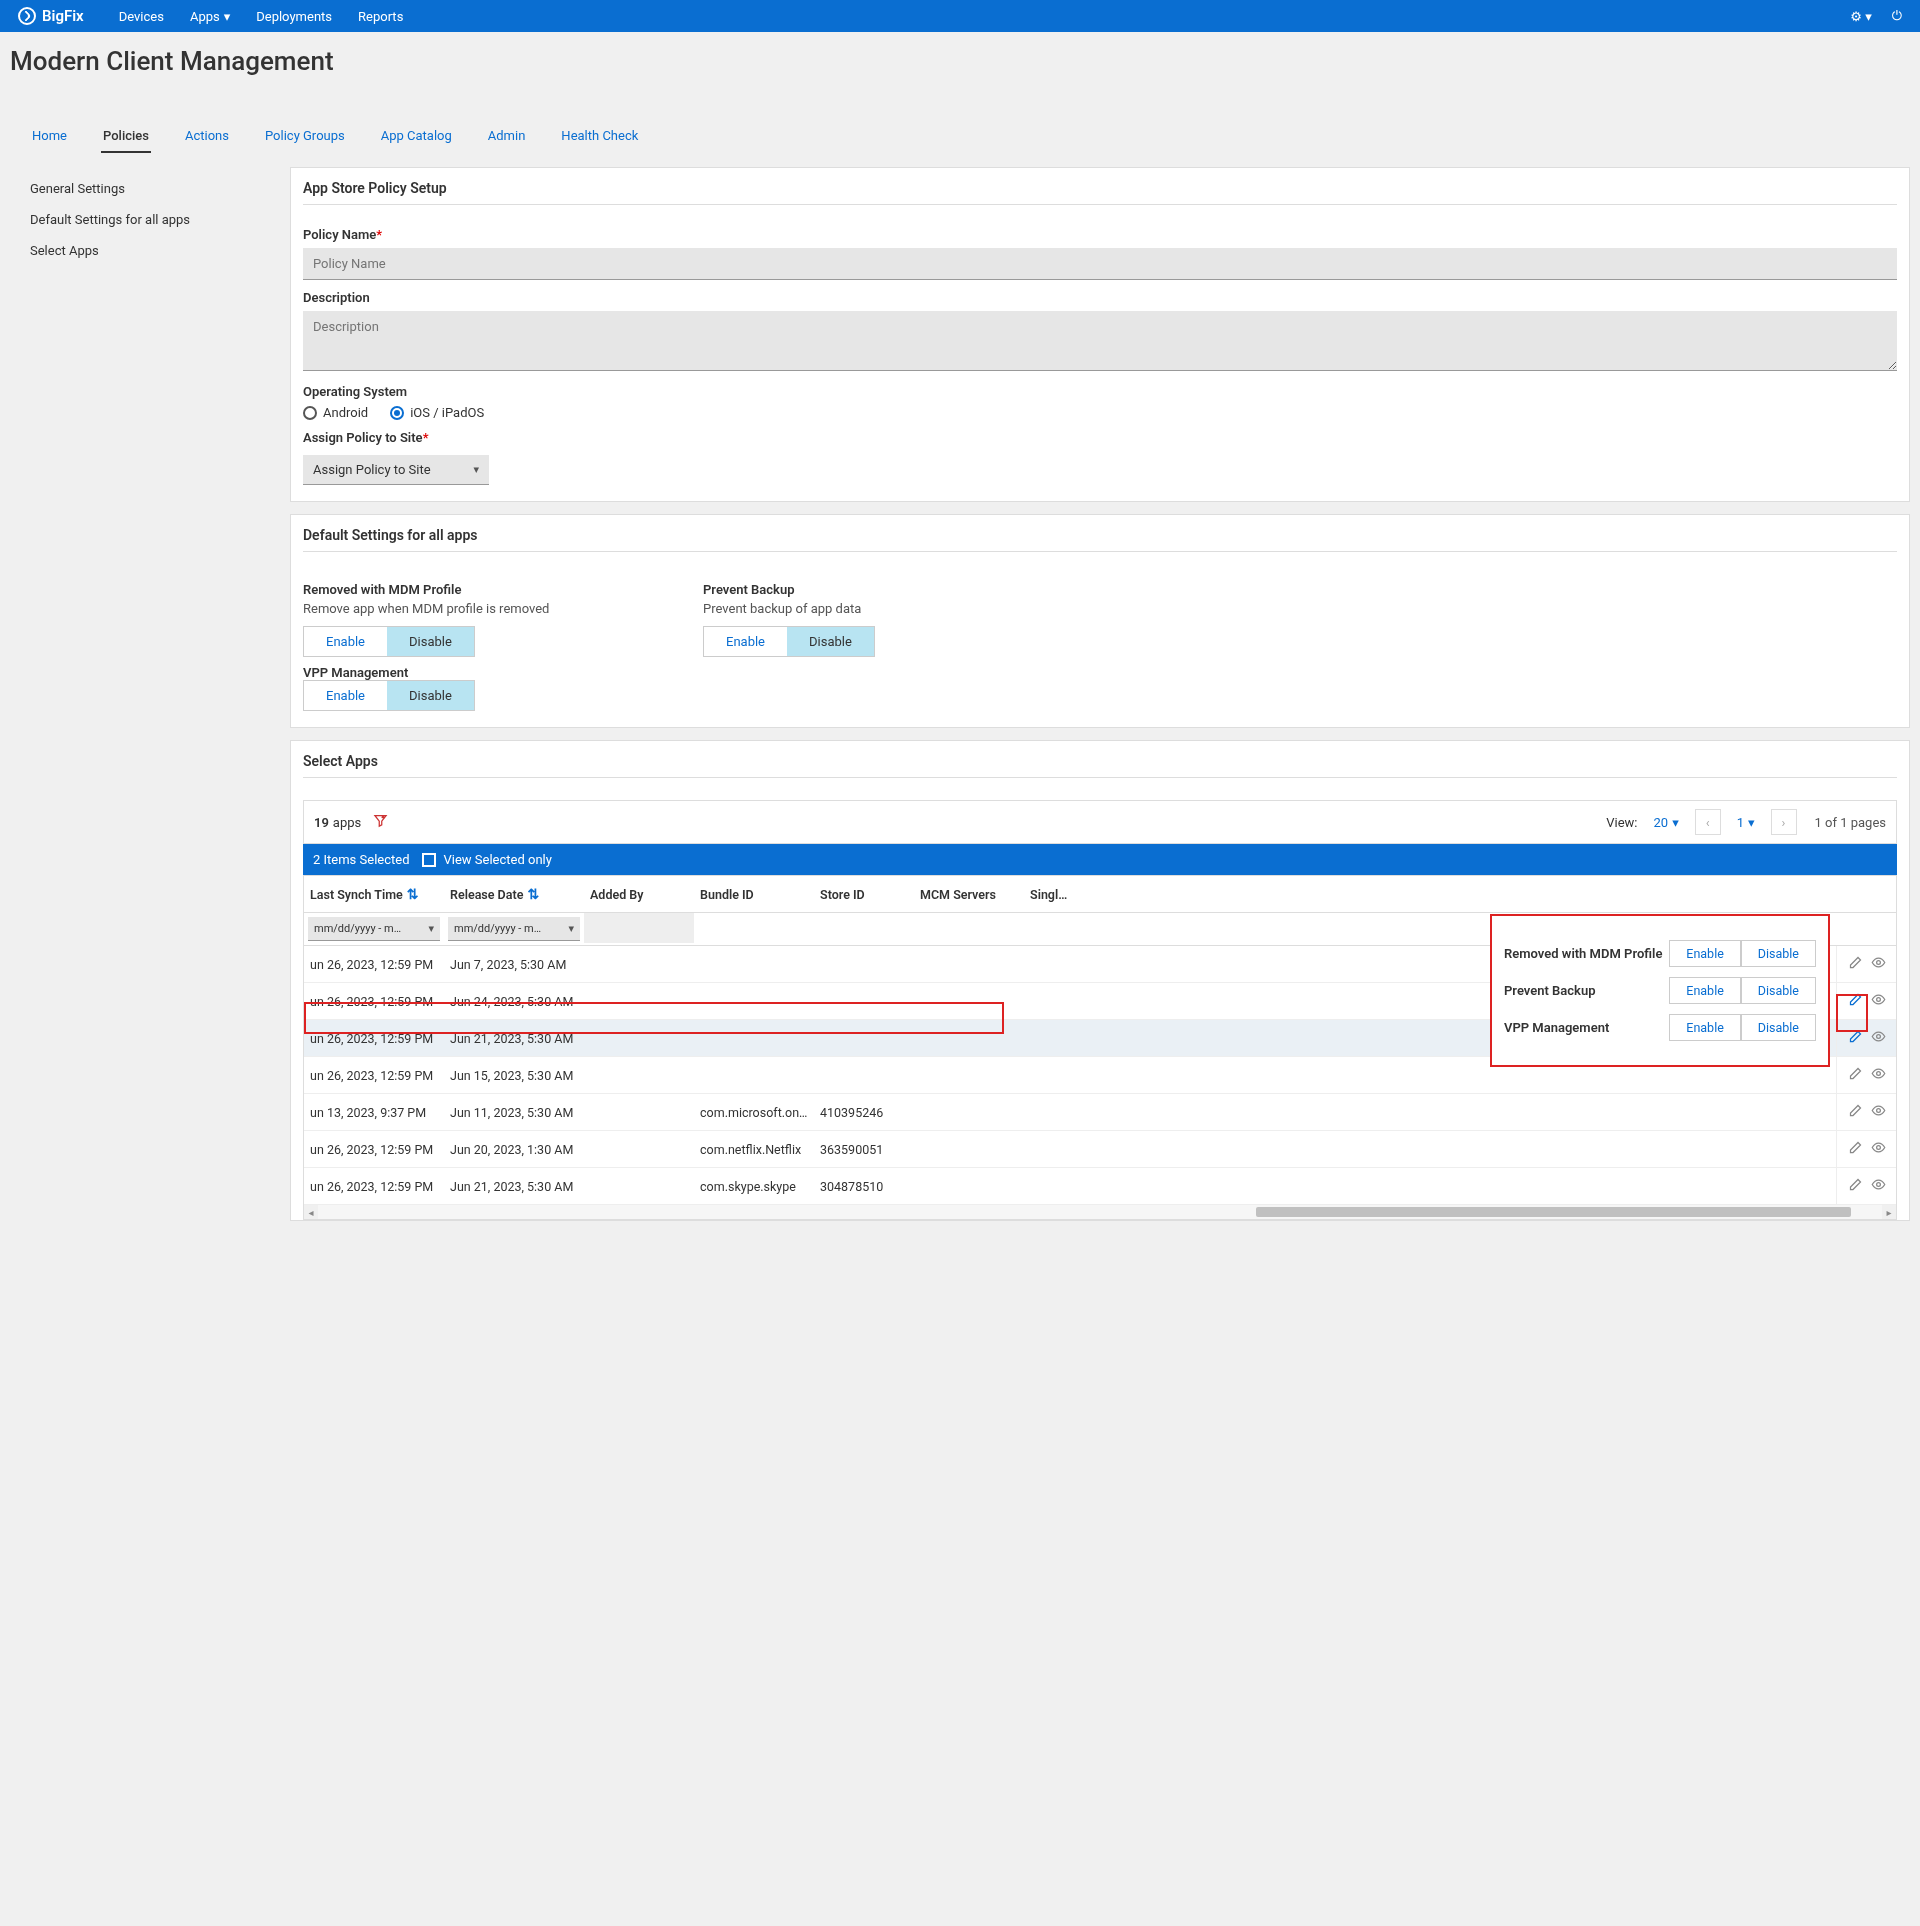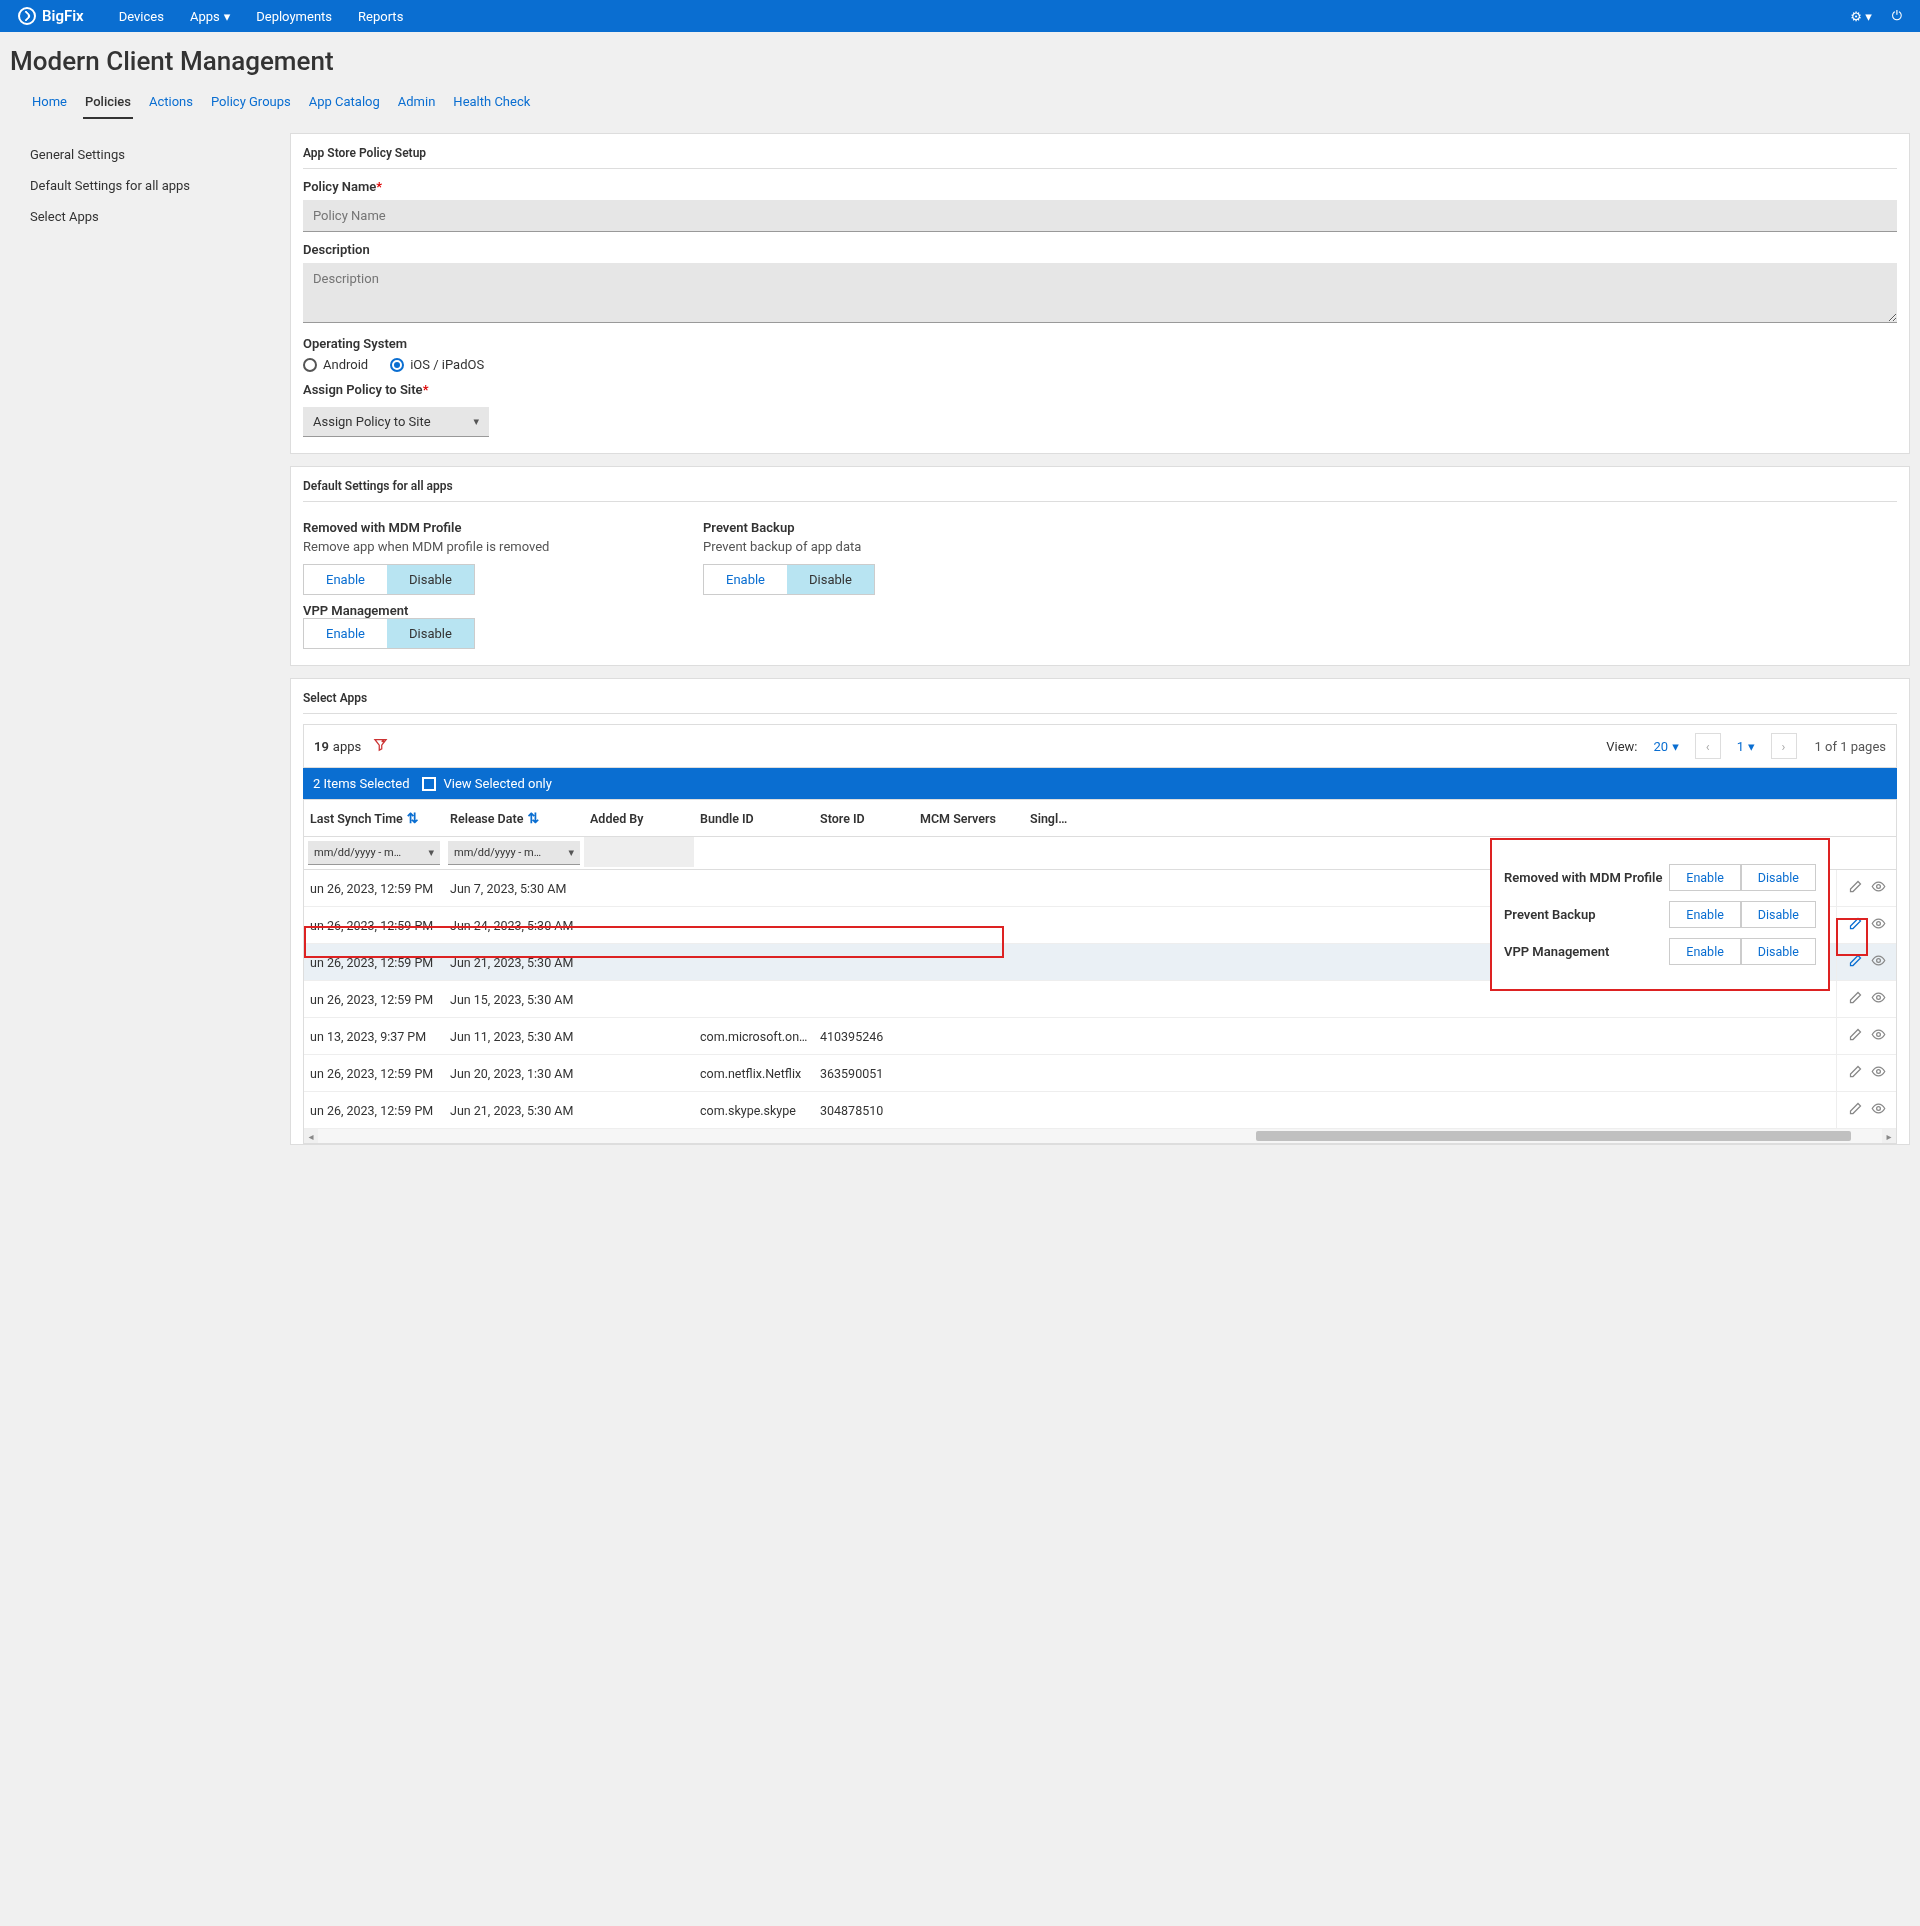--- a/index.html
+++ b/index.html
@@ -6,29 +6,29 @@
 body { background: #f0f0f0; color: #333; font-size: 13px; }
 .topbar { background: #0a6ed1; height: 32px; display: flex; align-items: center; padding: 0 18px; color: #fff; }
 .logo { display: flex; align-items: center; font-weight: 600; font-size: 15px; margin-right: 35px; }
 .logo-icon { width: 18px; height: 18px; border: 2.5px solid #fff; border-radius: 50%; margin-right: 6px; position: relative; }
 .logo-icon::after { content:''; position:absolute; width:6px; height:6px; border:2px solid #fff; border-left:none; border-top:none; transform: rotate(-45deg); top:3px; left:2px; border-radius:0 0 4px 0;}
 .topnav { display: flex; gap: 26px; font-size: 13px; }
 .topnav-item { color: #fff; cursor: pointer; display:flex; align-items:center; gap:4px;}
 .top-right { margin-left:auto; display:flex; gap:20px; align-items:center;}
 .gear, .power { color:#fff; cursor:pointer;}
 .page-title { font-size: 26px; font-weight: 500; padding: 14px 10px 10px; }
-.tabs { display: flex; gap: 14px; padding: 0 30px 4px; border-bottom:none;}
+.tabs { display: flex; gap: 32px; padding: 0 30px 4px; border-bottom:none;margin-top:34px;}
 .tab { color: #0a6ed1; padding: 8px 2px; cursor: pointer; font-size:13px;}
 .tab.active { color: #333; border-bottom: 2px solid #333; font-weight:500;}
 .layout { display: flex; padding: 10px 10px 0 10px; gap: 20px; align-items:flex-start;}
 .sidebar { width: 260px; padding: 6px 20px; }
 .side-item { padding: 8px 0; color: #333; cursor: pointer; font-size:13px;}
 .main { flex: 1; display: flex; flex-direction: column; gap: 12px; min-width:0;}
 .panel { background: #fff; border: 1px solid #ddd; padding: 12px 12px 16px; }
-.panel-title { font-weight: 600; font-size: 12px; padding-bottom: 8px; border-bottom: 1px solid #ddd; margin-bottom: 10px;}
+.panel-title { font-weight: 600; font-size: 14px; padding-bottom: 8px; border-bottom: 1px solid #ddd; margin-bottom: 22px;}
 .fld-label { font-weight: 600; font-size: 13px; margin: 10px 0 6px; display:block;}
 .req { color: #d00; }
 .text-input, .textarea { width: 100%; background: #e6e6e6; border: none; border-bottom:1px solid #999; padding: 8px 10px; font-size: 13px; color:#555;}
 .textarea { height: 60px; resize: vertical; }
 .radio-row { display:flex; gap: 22px; align-items:center; margin-top:4px;}
 .radio { display:flex; align-items:center; gap:6px; cursor:pointer;}
 .radio-circle { width:14px; height:14px; border:2px solid #555; border-radius:50%; display:inline-block; position:relative;}
 .radio-circle.selected { border-color:#0a6ed1;}
 .radio-circle.selected::after { content:''; position:absolute; width:6px; height:6px; background:#0a6ed1; border-radius:50%; top:2px; left:2px;}
 .select-box { display:inline-flex; align-items:center; justify-content:space-between; min-width:186px; background:#e6e6e6; border-bottom:1px solid #999; padding:7px 10px; margin-top:4px; cursor:pointer;}

